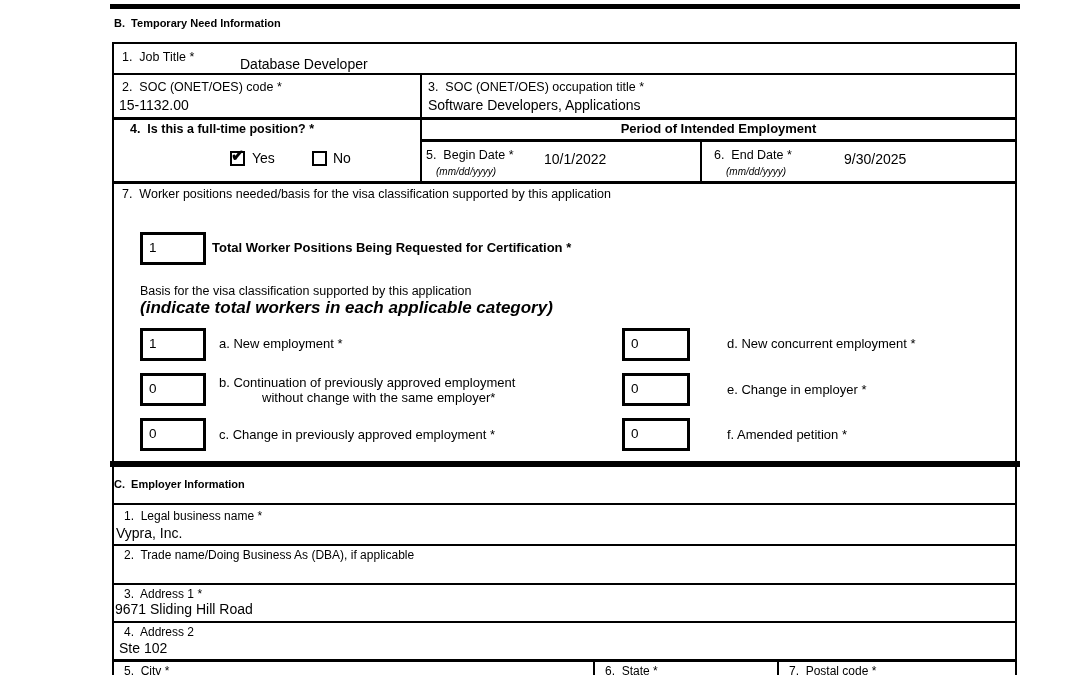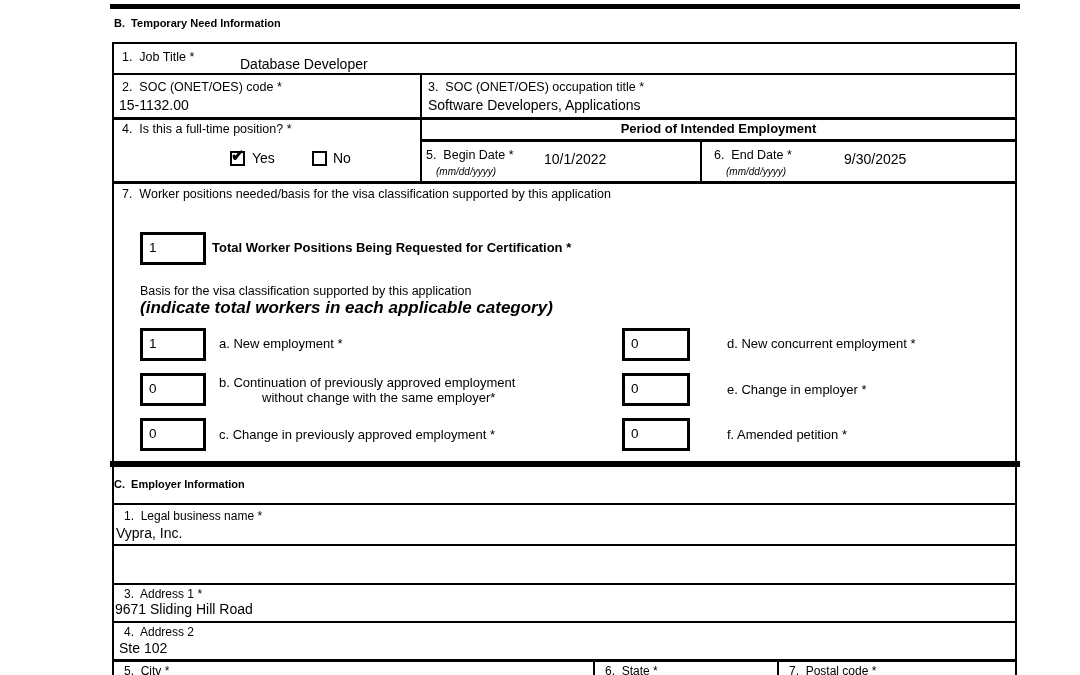--- a/index.html
+++ b/index.html
@@ -42,21 +42,21 @@
     <div class="line" style="left:0; right:0; top:137px; height:3px;"></div>
 
     <div class="lbl" style="left:8px; top:6px;">1.  Job Title *</div>
     <div class="val" style="left:126px; top:12px;">Database Developer</div>
 
     <div class="lbl" style="left:8px; top:36px;">2.  SOC (ONET/OES) code *</div>
     <div class="val" style="left:5px; top:53px;">15-1132.00</div>
     <div class="lbl" style="left:314px; top:36px;">3.  SOC (ONET/OES) occupation title *</div>
     <div class="val" style="left:314px; top:53px;">Software Developers, Applications</div>
 
-    <div class="lbl" style="left:8px; top:78px;">4.  Is this a full-time position? *</div>
+    <div class="lbl" style="left:16px; top:78px;font-weight:bold;">4.  Is this a full-time position? *</div>
     <div class="cb" style="left:116px; top:107px;">
       <span class="mark">✔</span>
     </div>
     <div class="cblabel" style="left:138px; top:106px;">Yes</div>
     <div class="cb" style="left:198px; top:107px;">
       <span class="mark"></span>
     </div>
     <div class="cblabel" style="left:219px; top:106px;">No</div>
 
     <div class="period-head" style="left:306px; width:597px; top:77px;">Period of Intended Employment</div>
@@ -120,20 +120,21 @@
     <div class="line" style="left:0; right:0; top:39px; height:2px;"></div>
     <div class="line" style="left:0; right:0; top:78px; height:2px;"></div>
     <div class="line" style="left:0; right:0; top:116px; height:2px;"></div>
     <div class="line" style="left:0; right:0; top:154px; height:3px;"></div>
     <div class="line" style="left:479px; top:157px; width:2px; bottom:0;"></div>
     <div class="line" style="left:663px; top:157px; width:2px; bottom:0;"></div>
 
     <div class="lbl-sm" style="left:10px; top:4px;">1.  Legal business name *</div>
     <div class="val bold" style="left:2px; top:20px; font-weight:normal;">Vypra, Inc.</div>
 
+    <div class="lbl-sm" style="left:10px; top:43px;">2.  Trade name/Doing Business As (DBA), if applicable</div>
     <div class="val" style="left:2px; top:59px;"></div>
 
     <div class="lbl-sm" style="left:10px; top:82px;">3.  Address 1 *</div>
     <div class="val" style="left:1px; top:96px;">9671 Sliding Hill Road</div>
 
     <div class="lbl-sm" style="left:10px; top:120px;">4.  Address 2</div>
     <div class="val" style="left:5px; top:135px;">Ste 102</div>
 
     <div class="lbl-sm" style="left:10px; top:159px;">5.  City *</div>
     <div class="lbl-sm" style="left:491px; top:159px;">6.  State *</div>

